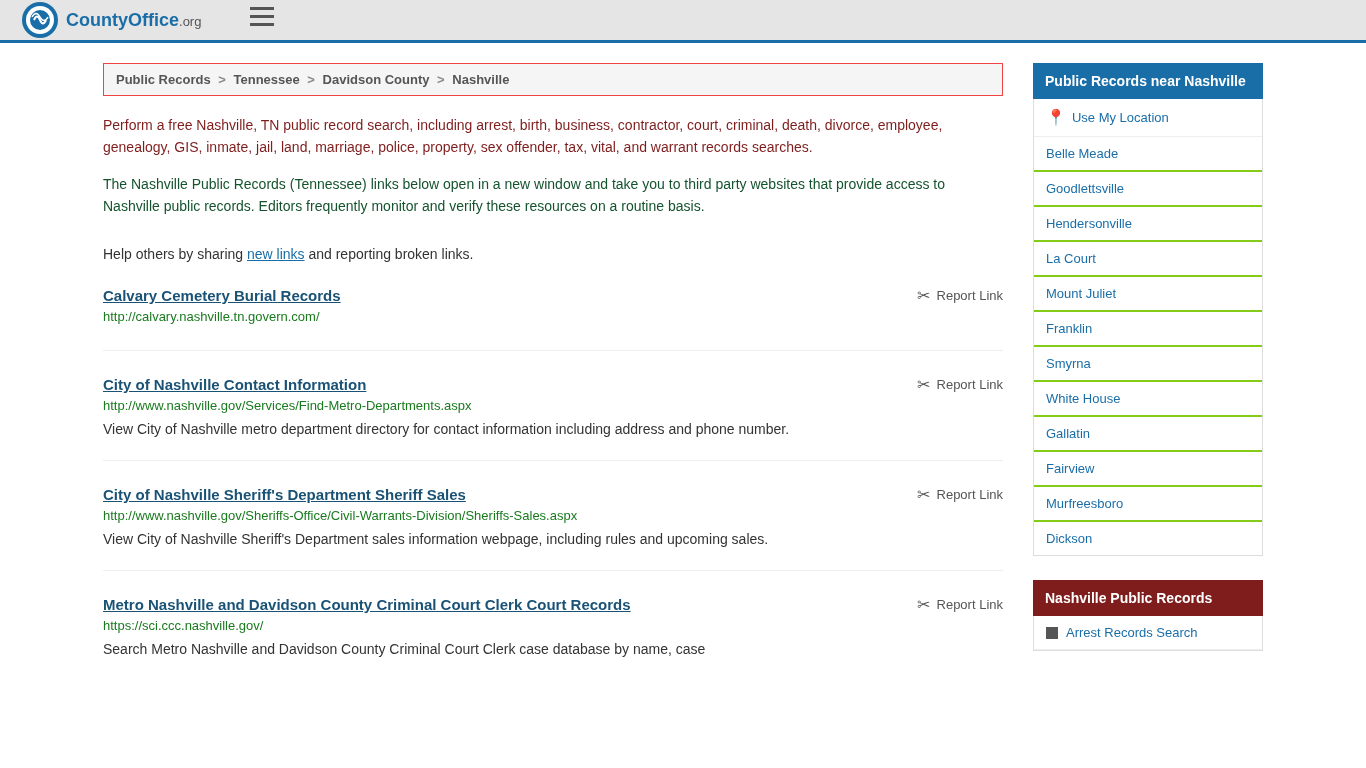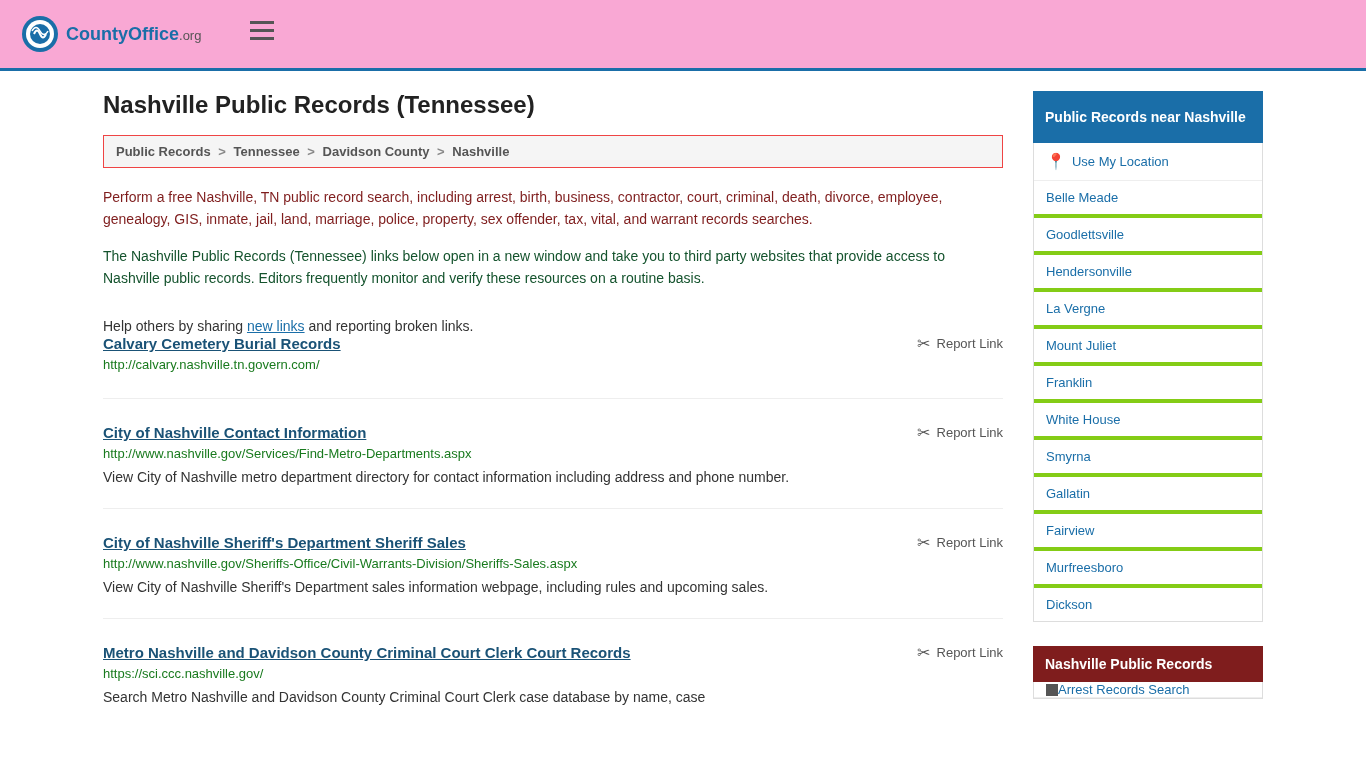--- a/index.html
+++ b/index.html
@@ -1,22 +1,22 @@
 <!DOCTYPE html>
 <html><head>
   <meta charset="utf-8">
   <style>
     * { box-sizing: border-box; margin: 0; padding: 0; }
     body { font-family: Arial, sans-serif; font-size: 14px; color: #333; background: #fff; }
 
     
     #header {
-      background: #f9a8d4;
+      background: #e5e5e5;
       border-bottom: 3px solid #1a6ea8;
-      padding: 14px 20px;
+      padding: 0 20px;
       display: flex;
       align-items: center;
       gap: 20px;
     }
     #logo-area {
       display: flex;
       align-items: center;
       gap: 6px;
       min-width: 200px;
     }
@@ -100,20 +100,21 @@
     }
     #intro-text2 {
       font-size: 14px;
       color: #14532d;
       line-height: 1.6;
       margin-bottom: 28px;
     }
     #help-text {
       font-size: 14px;
       color: #333;
+      margin-bottom: 24px;
     }
     #help-text a {
       color: #1a6ea8;
       text-decoration: underline;
     }
 
     
     .record-entry {
       margin-bottom: 24px;
       border-bottom: 1px solid #eee;
@@ -165,32 +166,32 @@
 
     .sidebar-section {
       margin-bottom: 24px;
     }
 
     .sidebar-heading {
       background: #1a6ea8;
       color: #fff;
       font-size: 14px;
       font-weight: bold;
-      padding: 18px 12px;
+      padding: 10px 12px;
       margin-bottom: 0;
     }
 
     .sidebar-list {
       border: 1px solid #ddd;
       border-top: none;
     }
 
     .sidebar-item {
       padding: 9px 12px;
-      border-bottom: 4px solid #84cc16;
+      border-bottom: 2px solid #84cc16;
       font-size: 13px;
     }
     .sidebar-item:last-child { border-bottom: none; }
     .sidebar-item a {
       color: #1a6ea8;
       text-decoration: none;
     }
 
     .use-location {
       display: flex;
@@ -213,21 +214,22 @@
       background: #7f1d1d;
       color: #fff;
       font-size: 14px;
       font-weight: bold;
       padding: 10px 12px;
     }
 
     .sidebar-record-item {
       display: flex;
       align-items: center;
-      padding: 0 12px;
+      gap: 8px;
+      padding: 9px 12px;
       border-bottom: 1px solid #eee;
       font-size: 13px;
     }
     .sidebar-record-item a {
       color: #1a6ea8;
       text-decoration: none;
     }
     .record-square {
       width: 12px;
       height: 12px;
@@ -261,21 +263,20 @@
       <rect y="8" width="24" height="3" fill="#555"></rect>
       <rect y="16" width="24" height="3" fill="#555"></rect>
     </svg>
   </button>
 </div>
 
 <div id="main-layout">
 
   <div id="main-content">
 
-    <h1 id="page-title">Nashville Public Records (Tennessee)</h1>
 
     <div id="breadcrumb">
       <a href="#">Public Records</a>
       <span> &gt; </span>
       <a href="#">Tennessee</a>
       <span> &gt; </span>
       <a href="#">Davidson County</a>
       <span> &gt; </span>
       <a href="#">Nashville</a>
     </div>
@@ -351,33 +352,33 @@
         <div class="sidebar-item">
           <a href="#">Belle Meade</a>
         </div>
         <div class="sidebar-item">
           <a href="#">Goodlettsville</a>
         </div>
         <div class="sidebar-item">
           <a href="#">Hendersonville</a>
         </div>
         <div class="sidebar-item">
-          <a href="#">La Vergne</a>
+          <a href="#">La Court</a>
         </div>
         <div class="sidebar-item">
           <a href="#">Mount Juliet</a>
         </div>
         <div class="sidebar-item">
           <a href="#">Franklin</a>
         </div>
         <div class="sidebar-item">
+          <a href="#">Smyrna</a>
+        </div>
+        <div class="sidebar-item">
           <a href="#">White House</a>
-        </div>
-        <div class="sidebar-item">
-          <a href="#">Smyrna</a>
         </div>
         <div class="sidebar-item">
           <a href="#">Gallatin</a>
         </div>
         <div class="sidebar-item">
           <a href="#">Fairview</a>
         </div>
         <div class="sidebar-item">
           <a href="#">Murfreesboro</a>
         </div>

